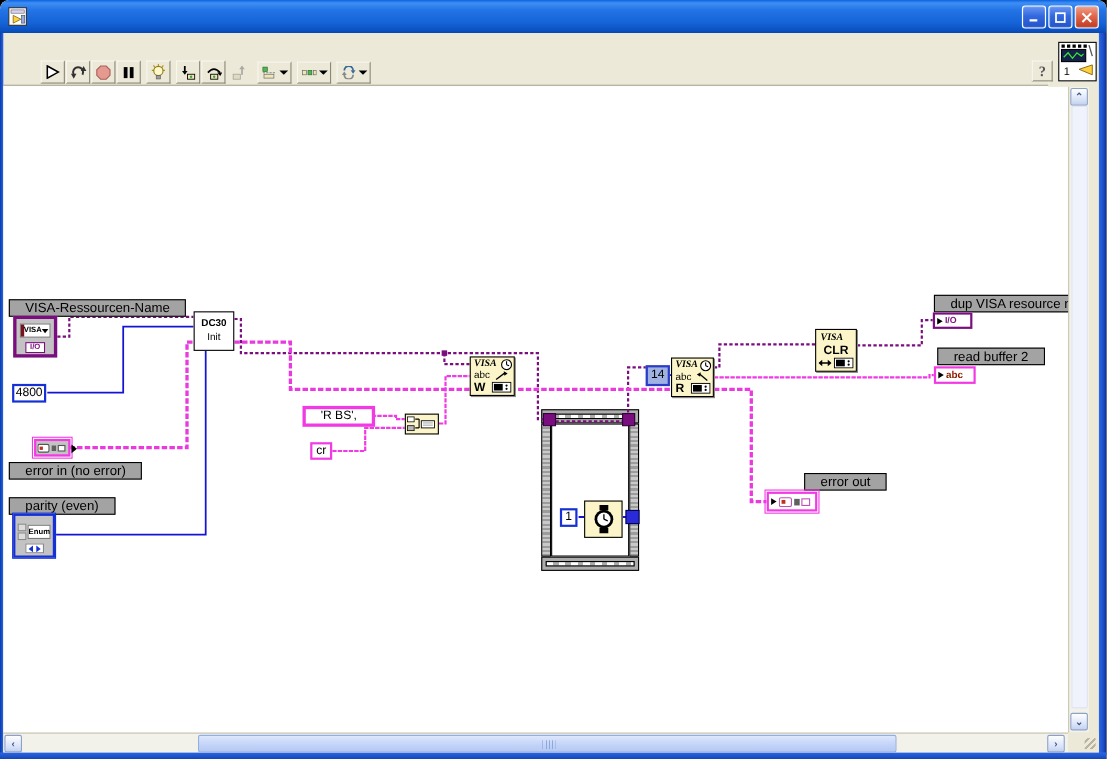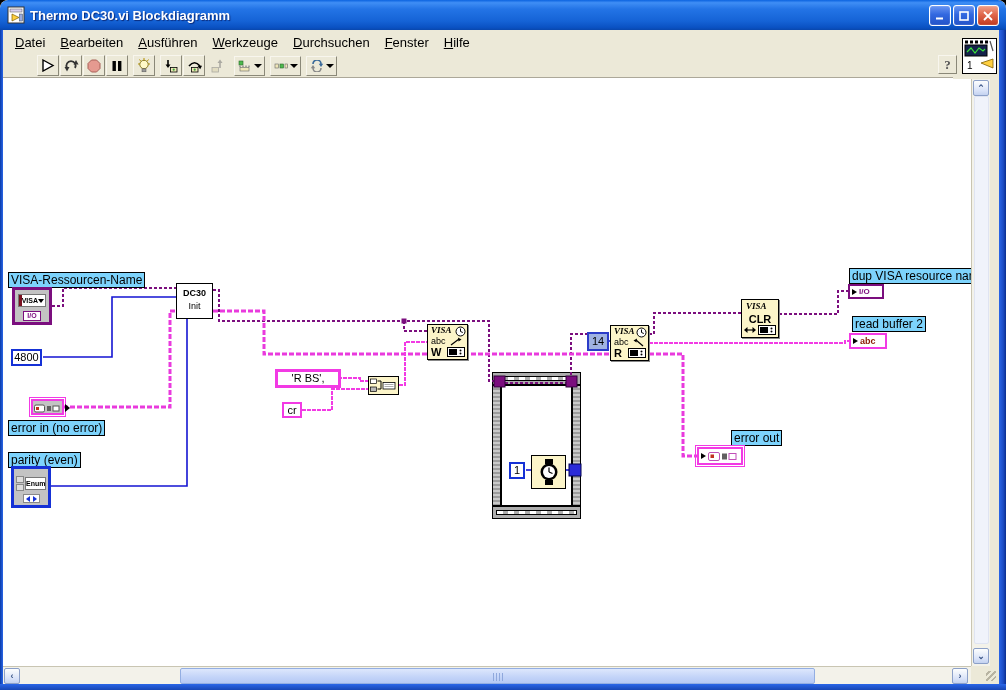--- a/index.html
+++ b/index.html
@@ -53,22 +53,22 @@
     font:bold 13px "Liberation Serif",serif; color:#555; text-align:center; line-height:17px; }
   .vi-box { position:absolute; left:962px; top:38px; width:35px; height:36px; background:#fff;
     border:1px solid #000; }
   .vi-num { position:absolute; left:4px; top:21px; font-size:10px; color:#000; }
 
   
   .canvas { position:absolute; left:3px; top:79px; width:968px; height:587px; background:#fff; overflow:hidden; }
   .wires { position:absolute; left:0; top:0; z-index:2; }
   .dnode { position:absolute; z-index:3; }
 
-  .lv-label { background:#7dd3fc; border:1px solid #000; font-size:12px; line-height:14px;
-    padding:0 2px; white-space:nowrap; }
+  .lv-label { background:#a3a3a3; border:1px solid #000; font-size:12px; line-height:14px;
+    padding:0 14px; white-space:nowrap; }
   .lv-const-blue { background:#fff; border:2px solid #1531d6; font-size:11px; text-align:center; }
   .lv-const-pink { background:#fff; border:2px solid #f23ae4; font-size:11px; text-align:center; }
 
   .visa-node { background:#fcf5c9; border:1px solid #000; box-shadow:1px 1px 0 #888; }
   .visa-brand { position:absolute; left:3px; top:0px; font:italic bold 9px "Liberation Serif",serif; }
   .visa-mid { position:absolute; left:3px; top:11px; font-size:9px; }
   .visa-letter { position:absolute; left:3px; top:21px; font-weight:bold; font-size:11px; }
   .clr-label { position:absolute; left:0; right:0; top:13px; text-align:center; font-weight:bold; font-size:11px; }
 
   .tri-right-sm { width:0; height:0; border-left:5px solid #000;
@@ -111,21 +111,20 @@
 
 <div class="window">
 
   <div class="titlebar">
     <svg class="app-icon" viewBox="0 0 18 18">
       <rect x="1" y="1" width="16" height="16" fill="#fff" stroke="#333"></rect>
       <rect x="3" y="3" width="12" height="3" fill="#d8d0f0" stroke="#555" stroke-width=".5"></rect>
       <polygon points="5,8 12,11.5 5,15" fill="#ffd040" stroke="#806000" stroke-width=".7"></polygon>
       <rect x="12.5" y="8" width="3" height="7" fill="#9ad" stroke="#345" stroke-width=".5"></rect>
     </svg>
-    <span class="title-text">Thermo DC30.vi Blockdiagramm</span>
     <div class="win-btns">
       <div class="win-btn">
         <svg width="10" height="9" viewBox="0 0 10 9">
             <line x1="1" y1="7.5" x2="8" y2="7.5" stroke="#fff" stroke-width="2"></line>
           </svg>
       </div>
       <div class="win-btn">
         <svg width="10" height="10" viewBox="0 0 10 10">
             <rect x="1" y="1" width="8" height="8" fill="none" stroke="#fff" stroke-width="1.6"></rect>
           </svg>
@@ -134,29 +133,20 @@
         <svg width="10" height="10" viewBox="0 0 10 10">
             <path d="M1,1 L9,9 M9,1 L1,9" stroke="#fff" stroke-width="1.8"></path>
           </svg>
       </div>
     </div>
   </div>
   <div class="frame-left"></div>
   <div class="frame-right"></div>
   <div class="frame-bottom"></div>
 
-  <div class="menubar">
-    <span class="menu-item">Datei</span>
-    <span class="menu-item">Bearbeiten</span>
-    <span class="menu-item">Ausführen</span>
-    <span class="menu-item">Werkzeuge</span>
-    <span class="menu-item">Durchsuchen</span>
-    <span class="menu-item">Fenster</span>
-    <span class="menu-item">Hilfe</span>
-  </div>
 
   <div class="toolbar">
     <div class="tbtn">
       <svg width="14" height="13" viewBox="0 0 14 13">
           <polygon points="2,1 12,6.5 2,12" fill="#fff" stroke="#000" stroke-width="1.4"></polygon>
         </svg>
     </div>
     <div class="tbtn">
       <svg width="15" height="14" viewBox="0 0 15 14">
         <path d="M3,9 A4.6,4.6 0 1 1 11,9" fill="none" stroke="#333" stroke-width="1.8"></path>

